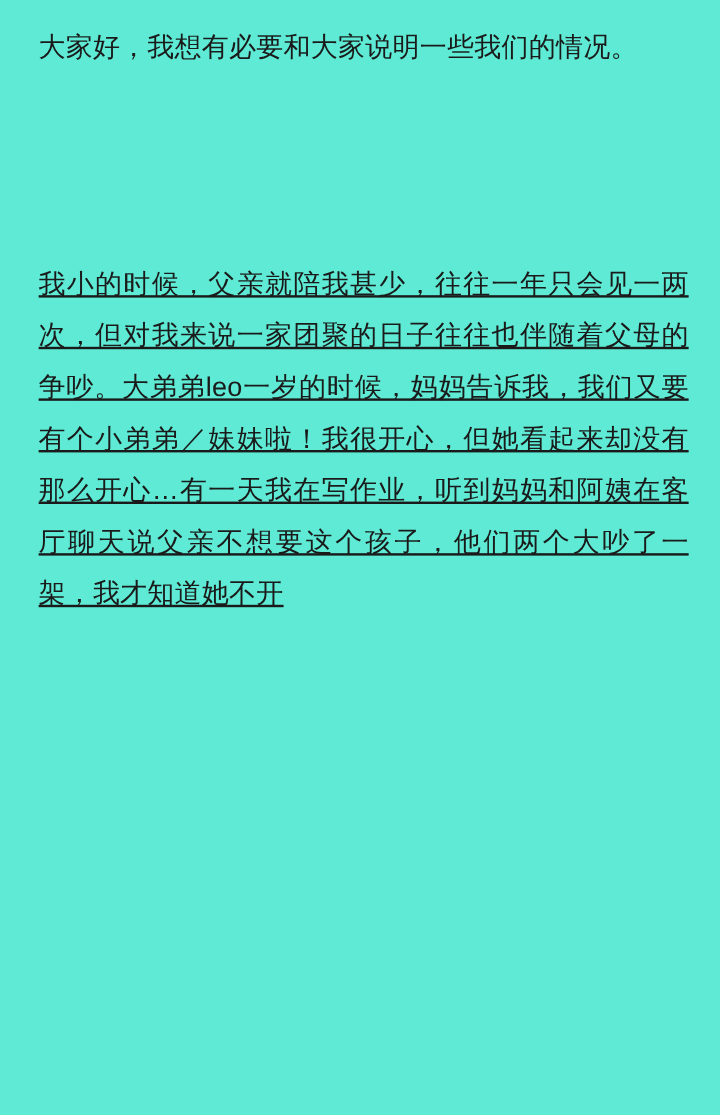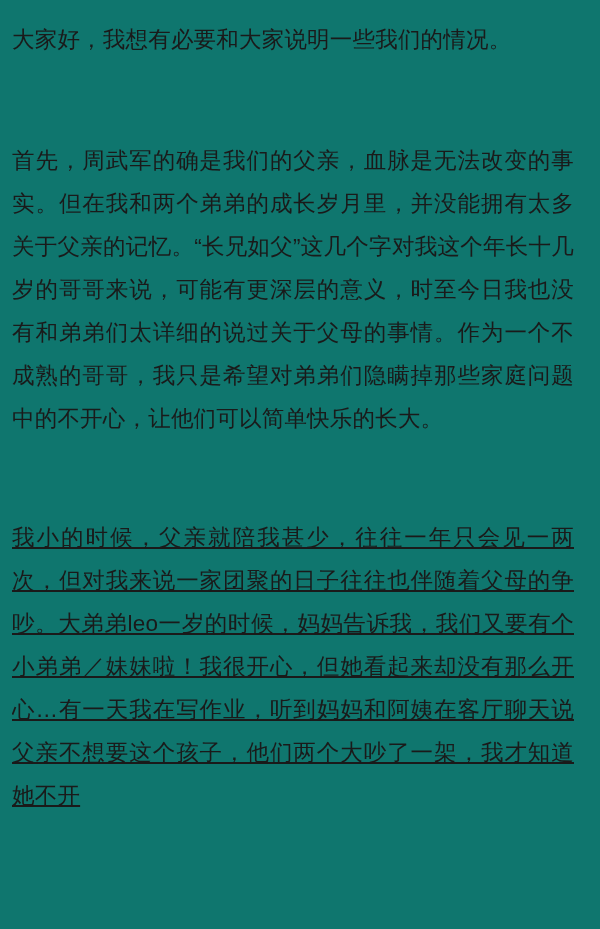--- a/index.html
+++ b/index.html
@@ -10,23 +10,23 @@
     width: 600px;
     height: 929px;
     background: #f2f2f0;
     font-family: "Liberation Sans", sans-serif;
     overflow: hidden;
   }
   .page {
     position: relative;
     width: 600px;
     height: 929px;
-    background: #0f766e;
+    background: #5eead4;
     box-sizing: border-box;
-    padding: 18px 26px 0 12px;
+    padding: 18px 26px 0 32px;
   }
   .para {
     color: #1a1a1a;
     font-size: 22.5px;
     line-height: 43px;
     letter-spacing: 0.2px;
     text-align: justify;
     text-justify: inter-ideograph;
     margin: 0;
     font-weight: 400;
@@ -45,19 +45,18 @@
 </style>
 </head>
 <body>
 
 <div class="page">
 
   <p class="para">大家好，我想有必要和大家说明一些我们的情况。</p>
 
   <div class="gap-large"></div>
 
-  <p class="para">首先，周武军的确是我们的父亲，血脉是无法改变的事实。但在我和两个弟弟的成长岁月里，并没能拥有太多关于父亲的记忆。“长兄如父”这几个字对我这个年长十几岁的哥哥来说，可能有更深层的意义，时至今日我也没有和弟弟们太详细的说过关于父母的事情。作为一个不成熟的哥哥，我只是希望对弟弟们隐瞒掉那些家庭问题中的不开心，让他们可以简单快乐的长大。</p>
 
   <div class="gap-medium"></div>
 
   <p class="para clip-last">我小的时候，父亲就陪我甚少，往往一年只会见一两次，但对我来说一家团聚的日子往往也伴随着父母的争吵。大弟弟leo一岁的时候，妈妈告诉我，我们又要有个小弟弟／妹妹啦！我很开心，但她看起来却没有那么开心…有一天我在写作业，听到妈妈和阿姨在客厅聊天说父亲不想要这个孩子，他们两个大吵了一架，我才知道她不开</p>
 
 </div>
 
 </body></html>

